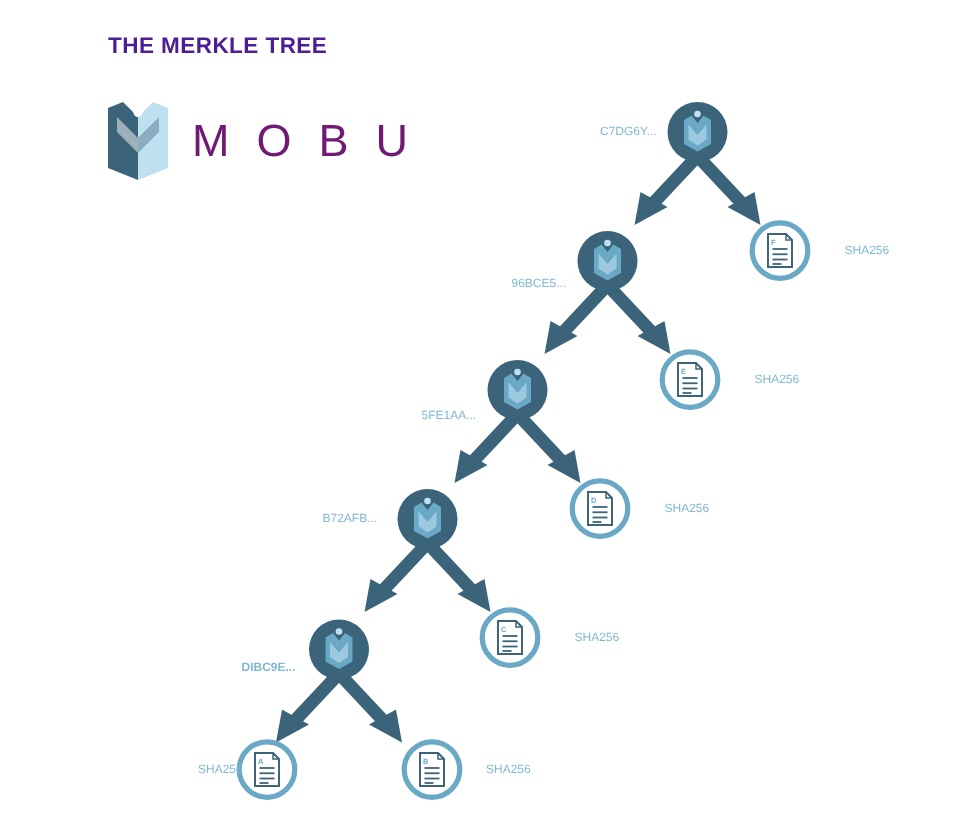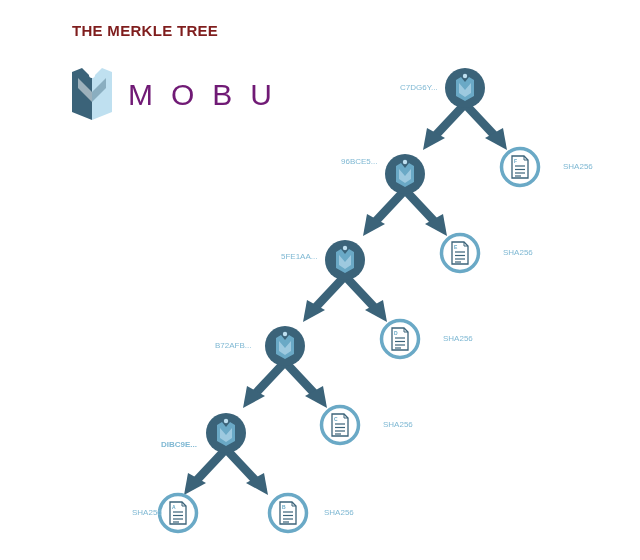--- a/index.html
+++ b/index.html
@@ -1,17 +1,17 @@
 <!DOCTYPE html>
 <html><head>
   <meta charset="utf-8">
   <style>
     html, body { margin: 0; padding: 0; background: #ffffff; }
     body { width: 640px; height: 560px; position: relative; overflow: hidden; font-family: "Liberation Sans", sans-serif; }
-    .title { position: absolute; left: 72px; top: 22px; font-size: 15px; font-weight: bold; color: #7f1d1d; letter-spacing: 0.3px; }
+    .title { position: absolute; left: 72px; top: 22px; font-size: 15px; font-weight: bold; color: #4c1d95; letter-spacing: 0.3px; }
     .brand { position: absolute; left: 72px; top: 68px; height: 52px; }
     .brand-word { position: absolute; left: 128px; top: 78px; font-size: 30px; color: #701a75; letter-spacing: 18px; font-weight: normal; }
     .hash-label { position: absolute; font-size: 8px; color: #7fb8d3; white-space: nowrap; }
     .sha-label { position: absolute; font-size: 8px; color: #7fb8d3; white-space: nowrap; padding-left: 16px; }
     svg.tree { position: absolute; left: 0; top: 0; }
   </style>
 </head>
 <body>
 
 <div class="title">THE MERKLE TREE</div>
@@ -82,22 +82,22 @@
     <text x="514" y="163">F</text>
     <text x="454" y="249">E</text>
     <text x="394" y="335">D</text>
     <text x="334" y="421">C</text>
     <text x="172" y="509">A</text>
     <text x="282" y="509">B</text>
   </g>
 </svg>
 
 <div class="hash-label" style="left:400px; top:83px;text-align:center;">C7DG6Y...</div>
-<div class="hash-label" style="left:341px; top:157px;">96BCE5...</div>
-<div class="hash-label" style="left:281px; top:252px;">5FE1AA...</div>
+<div class="hash-label" style="left:341px; top:184px;">96BCE5...</div>
+<div class="hash-label" style="left:281px; top:272px;">5FE1AA...</div>
 <div class="hash-label" style="left:215px; top:341px;">B72AFB...</div>
 <div class="hash-label" style="left:161px; top:440px;font-weight:bold;">DIBC9E...</div>
 
 <div class="sha-label" style="left:547px; top:162px;">SHA256</div>
 <div class="sha-label" style="left:487px; top:248px;">SHA256</div>
 <div class="sha-label" style="left:427px; top:334px;">SHA256</div>
 <div class="sha-label" style="left:367px; top:420px;">SHA256</div>
 <div class="sha-label" style="left:116px; top:508px;">SHA256</div>
 <div class="sha-label" style="left:308px; top:508px;">SHA256</div>
 

